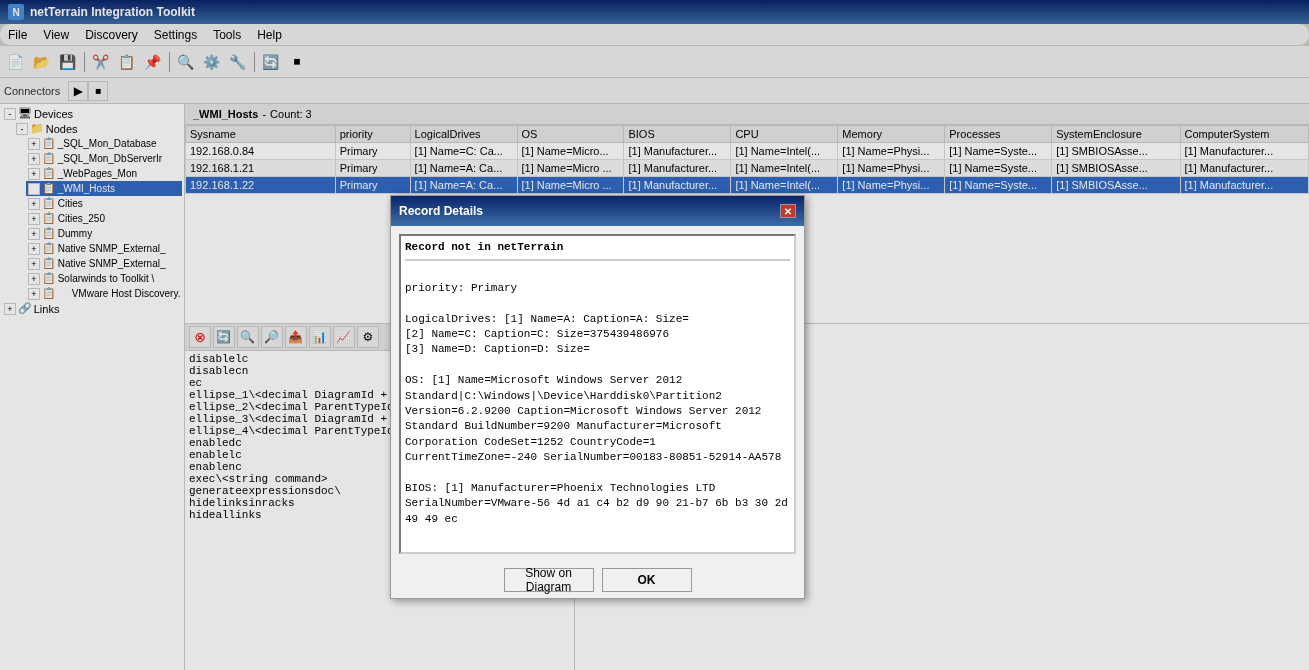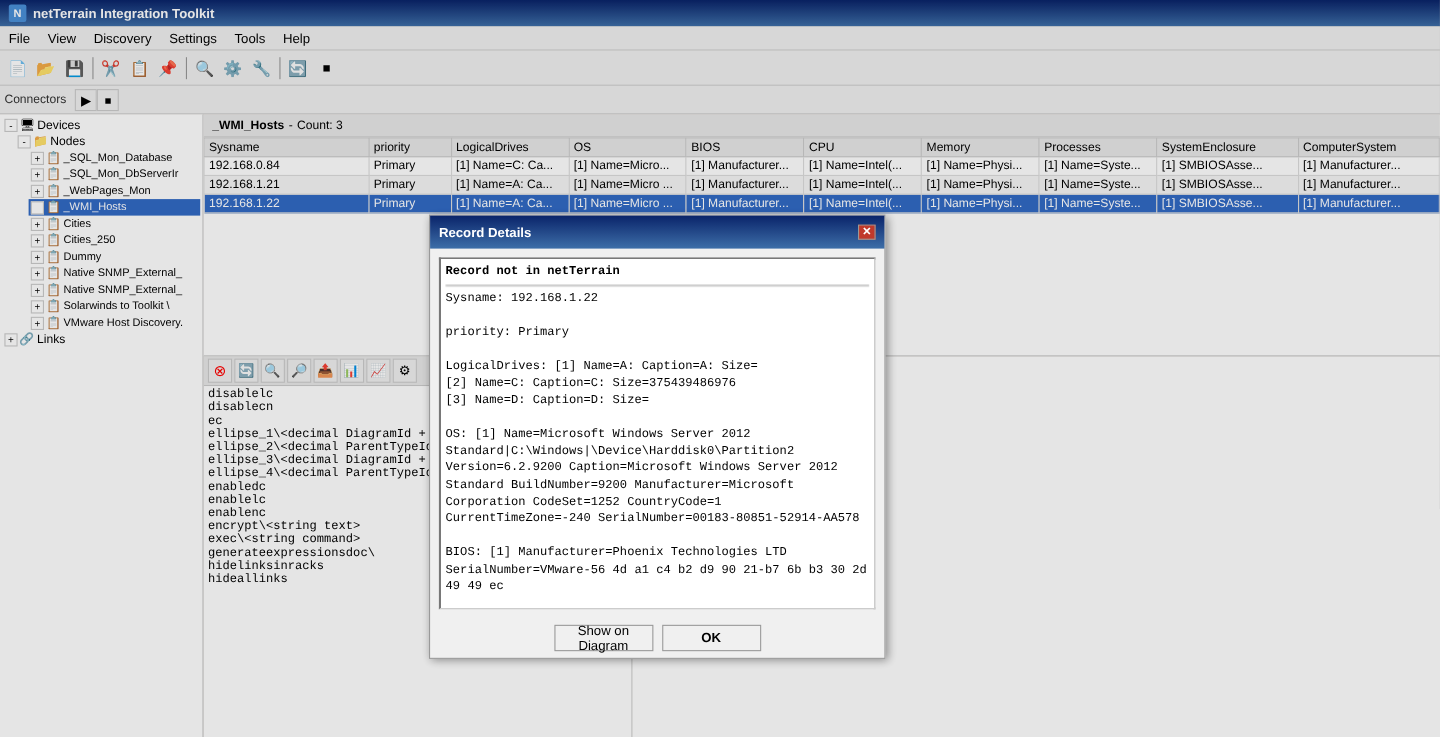--- a/index.html
+++ b/index.html
@@ -3,21 +3,21 @@
   <meta charset="utf-8">
   <style>
     * { margin: 0; padding: 0; box-sizing: border-box; }
     body { font-family: 'Segoe UI', Tahoma, Geneva, Verdana, sans-serif; font-size: 12px; background: #d4d0c8; color: #000; overflow: hidden; }
 
     
     .title-bar { background: linear-gradient(to bottom, #0a246a, #3d6ea8); color: white; padding: 6px 8px; font-size: 12px; font-weight: bold; display: flex; align-items: center; gap: 6px; height: 24px; }
     .title-bar-icon { width: 16px; height: 16px; background: #4a90d9; border-radius: 2px; display: flex; align-items: center; justify-content: center; font-size: 10px; color: white; }
 
     
-    .menu-bar { background: #f0f0f0; border-bottom: 1px solid #ccc; display: flex; align-items: center; height: 22px; }
+    .menu-bar { background: #f0f0f0; border-bottom: 1px solid #ccc; display: flex; align-items: center; height: 22px; border-radius: 10px; }
     .menu-item { padding: 2px 8px; cursor: pointer; font-size: 12px; }
 
     
     .toolbar { background: #f0f0f0; border-bottom: 1px solid #ccc; padding: 2px 4px; display: flex; align-items: center; gap: 2px; height: 32px; }
     .toolbar-btn { width: 24px; height: 24px; background: #f0f0f0; border: 1px solid transparent; display: flex; align-items: center; justify-content: center; cursor: pointer; font-size: 14px; }
     .toolbar-sep { width: 1px; height: 20px; background: #999; margin: 0 2px; }
 
     
     .connectors-bar { background: #f0f0f0; border-bottom: 1px solid #ccc; padding: 2px 4px; display: flex; align-items: center; height: 26px; }
     .connectors-label { font-size: 11px; font-weight: normal; color: #333; margin-right: 8px; }
@@ -171,21 +171,21 @@
             <span style="margin-left:2px;font-size:10px">Native SNMP_External_</span>
           </div>
           <div class="tree-item">
             <span class="expand-btn">+</span>
             <span>📋</span>
             <span style="margin-left:2px;font-size:10px">Solarwinds to Toolkit \</span>
           </div>
           <div class="tree-item">
             <span class="expand-btn">+</span>
             <span>📋</span>
-            <span style="margin-left:2px;font-size:10px">VMware Host Discovery.</span>
+            <span style="margin-left:16px;font-size:10px">VMware Host Discovery.</span>
           </div>
         </div>
       </div>
 
       <div class="tree-item">
         <span class="expand-btn">+</span>
         <span>🔗</span>
         <span style="margin-left:2px">Links</span>
       </div>
     </div>
@@ -274,21 +274,20 @@
           <div>disablelc</div>
           <div>disablecn</div>
           <div>ec</div>
           <div>ellipse_1\&lt;decimal DiagramId + decimal Ty</div>
           <div>ellipse_2\&lt;decimal ParentTypeId + decimal</div>
           <div>ellipse_3\&lt;decimal DiagramId + decimal Ty</div>
           <div>ellipse_4\&lt;decimal ParentTypeId + decimal</div>
           <div>enabledc</div>
           <div>enablelc</div>
           <div>enablenc</div>
-          <div>encrypt\&lt;string text&gt;</div>
           <div>exec\&lt;string command&gt;</div>
           <div>generateexpressionsdoc\</div>
           <div>hidelinksinracks</div>
           <div>hideallinks</div>
         </div>
       </div>
 
       <div class="bottom-right">
         <div class="bottom-right-content">
           <span style="color:#999;">&lt;category&gt;</span>
@@ -301,21 +300,20 @@
 <div class="modal-overlay">
   <div class="modal">
     <div class="modal-title-bar">
       <span>Record Details</span>
       <div class="modal-close-btn">✕</div>
     </div>
     <div class="modal-body">
       <div class="modal-text-area">
         <div style="font-weight:bold;">Record not in netTerrain</div>
         <hr style="border:1px solid #ccc; margin: 4px 0;">
-        <div>Sysname: 192.168.1.22</div>
         <br>
         <div>priority: Primary</div>
         <br>
         <div>LogicalDrives: [1] Name=A: Caption=A: Size=</div>
         <div>[2] Name=C: Caption=C: Size=375439486976</div>
         <div>[3] Name=D: Caption=D: Size=</div>
         <br>
         <div>OS: [1] Name=Microsoft Windows Server 2012 Standard|C:\Windows|\Device\Harddisk0\Partition2 Version=6.2.9200 Caption=Microsoft Windows Server 2012 Standard BuildNumber=9200 Manufacturer=Microsoft Corporation CodeSet=1252 CountryCode=1 CurrentTimeZone=-240 SerialNumber=00183-80851-52914-AA578</div>
         <br>
         <div>BIOS: [1] Manufacturer=Phoenix Technologies LTD SerialNumber=VMware-56 4d a1 c4 b2 d9 90 21-b7 6b b3 30 2d 49 49 ec</div>

